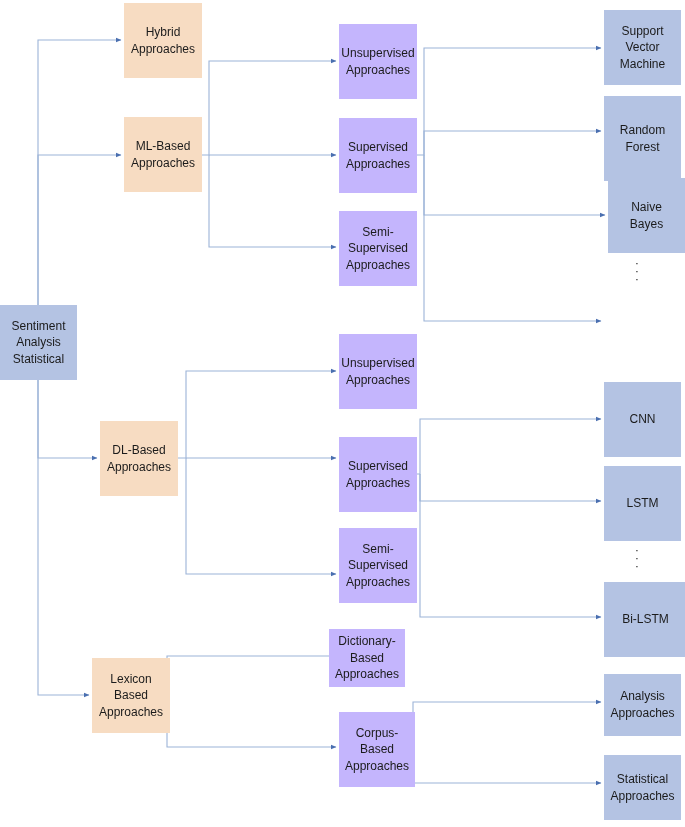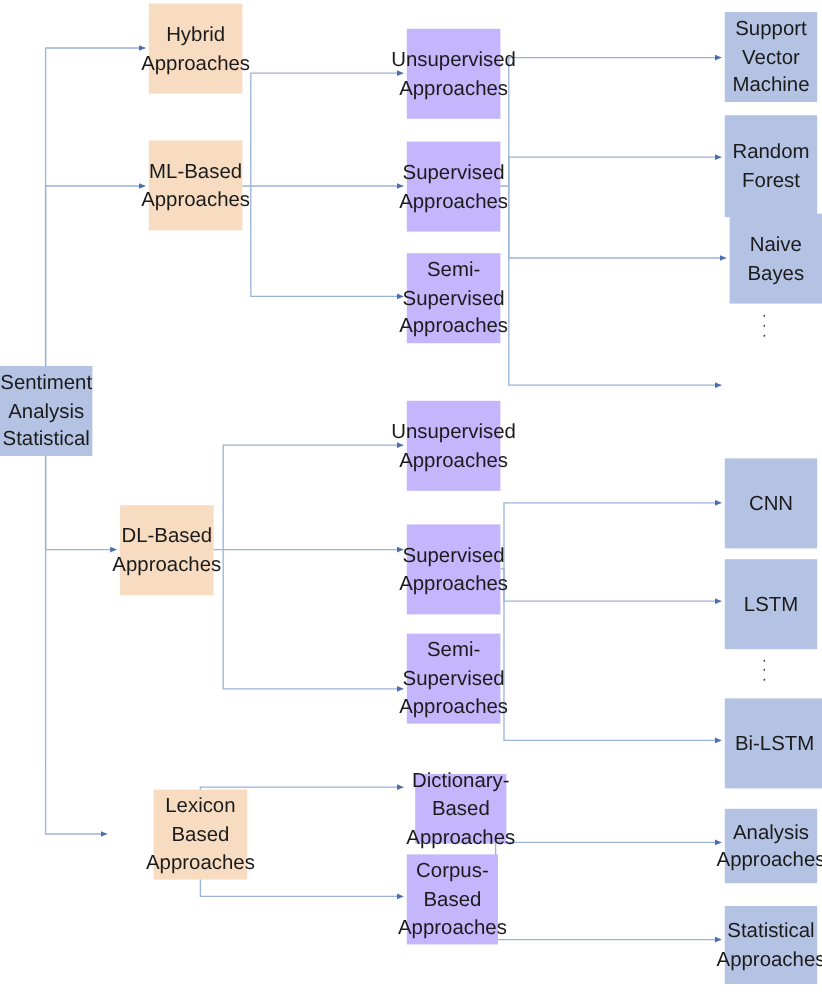--- a/index.html
+++ b/index.html
@@ -23,24 +23,24 @@
     height: 827px;
     pointer-events: none;
   }
   .node {
     position: absolute;
     box-sizing: border-box;
     display: flex;
     align-items: center;
     justify-content: center;
     text-align: center;
-    font-size: 17px;
+    font-size: 12px;
     line-height: 1.38;
     color: #1b1b1b;
-    padding: 2px 1px;
+    padding: 2px 13px;
     white-space: pre-line;
     z-index: 2;
   }
   .node.root     { background: #b4c3e3; }
   .node.level1   { background: #f7dcc2; }
   .node.level2   { background: #c4b5fd; }
   .node.leaf     { background: #b4c3e3; }
   .ellipsis {
     position: absolute;
     display: flex;
@@ -99,41 +99,41 @@
   <div class="node root" style="left:0px;   top:305px; width:77px;  height:75px;">Sentiment
 Analysis
 Statistical</div>
 
   <div class="node level1" style="left:124px; top:3px;   width:78px;  height:75px;">Hybrid
 Approaches</div>
   <div class="node level1" style="left:124px; top:117px; width:78px;  height:75px;">ML-Based
 Approaches</div>
   <div class="node level1" style="left:100px; top:421px; width:78px;  height:75px;">DL-Based
 Approaches</div>
-  <div class="node level1" style="left:92px;  top:658px; width:78px;  height:75px;margin-left:36px;">Lexicon
+  <div class="node level1" style="left:92px;  top:658px; width:78px;  height:75px;">Lexicon
 Based
 Approaches</div>
 
   <div class="node level2" style="left:339px; top:24px;  width:78px;  height:75px;">Unsupervised
 Approaches</div>
   <div class="node level2" style="left:339px; top:118px; width:78px;  height:75px;">Supervised
 Approaches</div>
   <div class="node level2" style="left:339px; top:211px; width:78px;  height:75px;">Semi-
 Supervised
 Approaches</div>
 
   <div class="node level2" style="left:339px; top:334px; width:78px;  height:75px;">Unsupervised
 Approaches</div>
   <div class="node level2" style="left:339px; top:437px; width:78px;  height:75px;">Supervised
 Approaches</div>
   <div class="node level2" style="left:339px; top:528px; width:78px;  height:75px;">Semi-
 Supervised
 Approaches</div>
 
-  <div class="node level2" style="left:346px; top:629px; width:76px;  height:58px;margin-top:16px;">Dictionary-
+  <div class="node level2" style="left:329px; top:629px; width:76px;  height:58px;">Dictionary-
 Based
 Approaches</div>
   <div class="node level2" style="left:339px; top:712px; width:76px;  height:75px;">Corpus-
 Based
 Approaches</div>
 
   <div class="node leaf" style="left:604px; top:10px;  width:77px;  height:75px;">Support
 Vector
 Machine</div>
   <div class="node leaf" style="left:604px; top:96px;  width:77px;  height:85px;">Random

